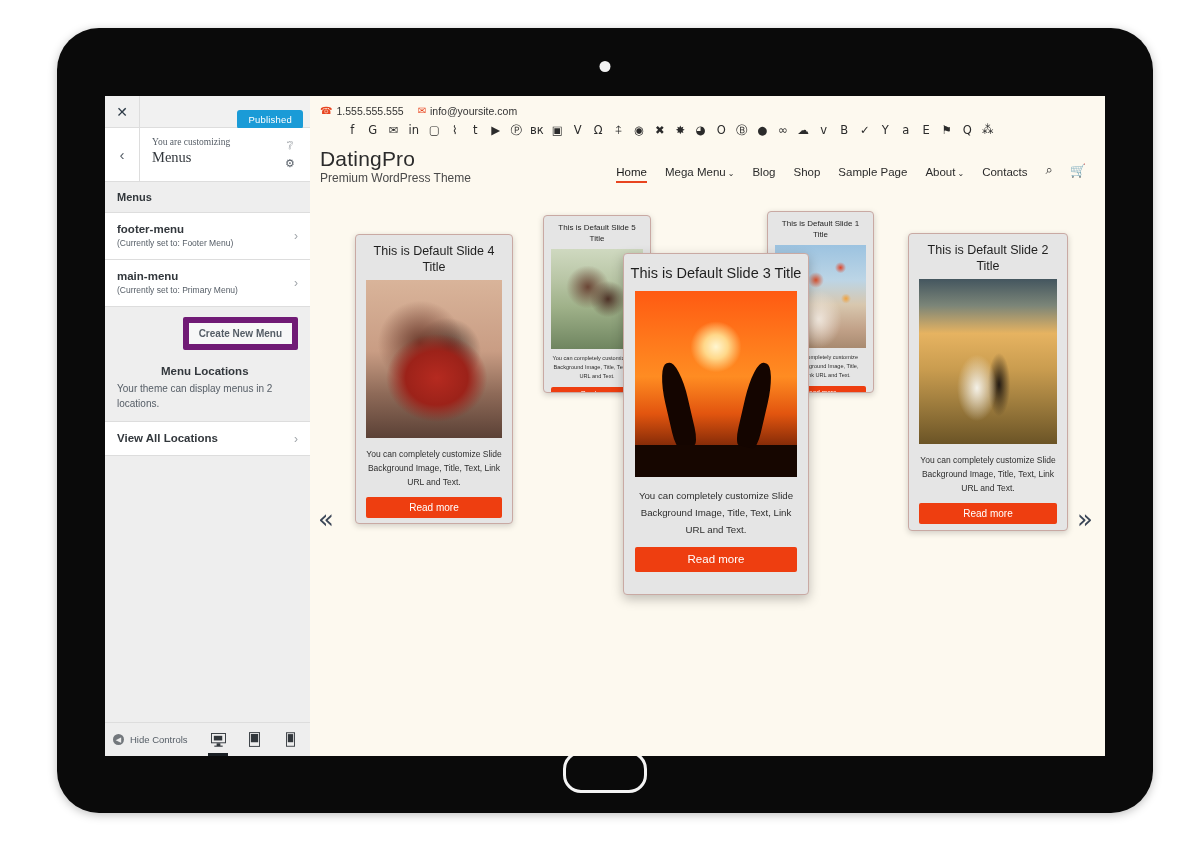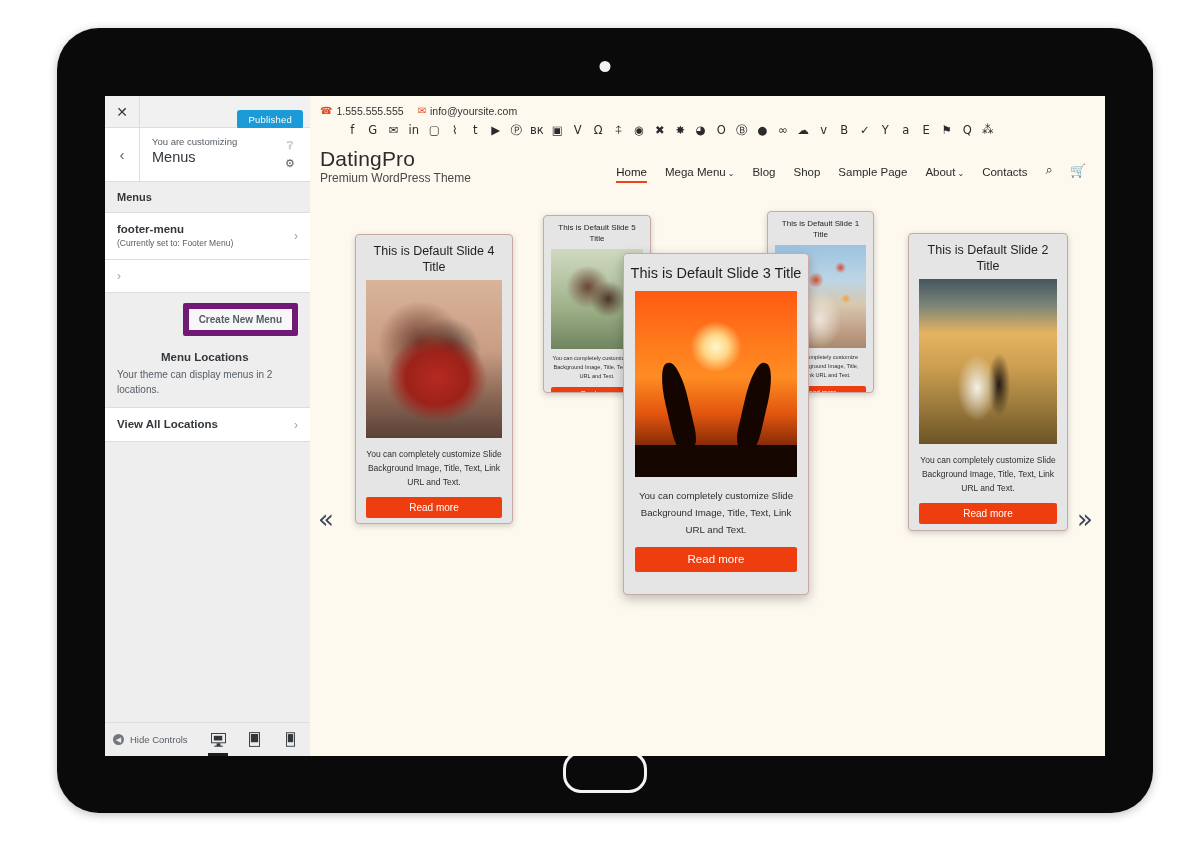--- a/index.html
+++ b/index.html
@@ -49,21 +49,21 @@
     padding:4px 11px;border-radius:3px;cursor:pointer;letter-spacing:.2px;margin-top:15px;
   }
   .cz-header{
     background:#ffffff;border-bottom:1px solid #dddddd;
     display:flex;align-items:stretch;height:53px;
   }
   .cz-back{
     width:34px;display:flex;align-items:center;justify-content:center;
     color:#555d66;font-size:15px;border-right:1px solid #dddddd;cursor:pointer;
   }
-  .cz-headtext{flex:1;padding:8px 0 16px 12px;}
+  .cz-headtext{flex:1;padding:8px 0 16px 12px;font-family:Liberation Serif, serif;}
   .cz-eyebrow{font-size:9.5px;color:#555d66;line-height:12px;}
   .cz-title{font-size:14.5px;color:#32373c;line-height:18px;font-weight:400;}
   .cz-headicons{
     width:28px;display:flex;flex-direction:column;align-items:center;
     justify-content:center;gap:7px;padding-right:6px;
   }
   .cz-headicons span{font-size:11px;color:#555d66;cursor:pointer;line-height:11px;}
   .cz-sectionlabel{
     background:#eeeeee;padding:9px 12px;font-size:11px;font-weight:bold;
     color:#32373c;border-bottom:1px solid #dddddd;
@@ -248,20 +248,24 @@
 
       <div class="cz-row">
         <div class="cz-row-main">
           <div class="cz-row-title">footer-menu</div>
           <div class="cz-row-sub">(Currently set to: Footer Menu)</div>
         </div>
         <div class="cz-chev">›</div>
       </div>
 
       <div class="cz-row">
+        <div class="cz-row-main">
+          <div class="cz-row-title">main-menu</div>
+          <div class="cz-row-sub">(Currently set to: Primary Menu)</div>
+        </div>
         <div class="cz-chev">›</div>
       </div>
 
       <div class="cz-btnwrap">
         <div class="cz-btn">Create New Menu</div>
       </div>
 
       <div class="cz-block">
         <div class="cz-block-title">Menu Locations</div>
         <div class="cz-block-desc">Your theme can display menus in 2 locations.</div>

